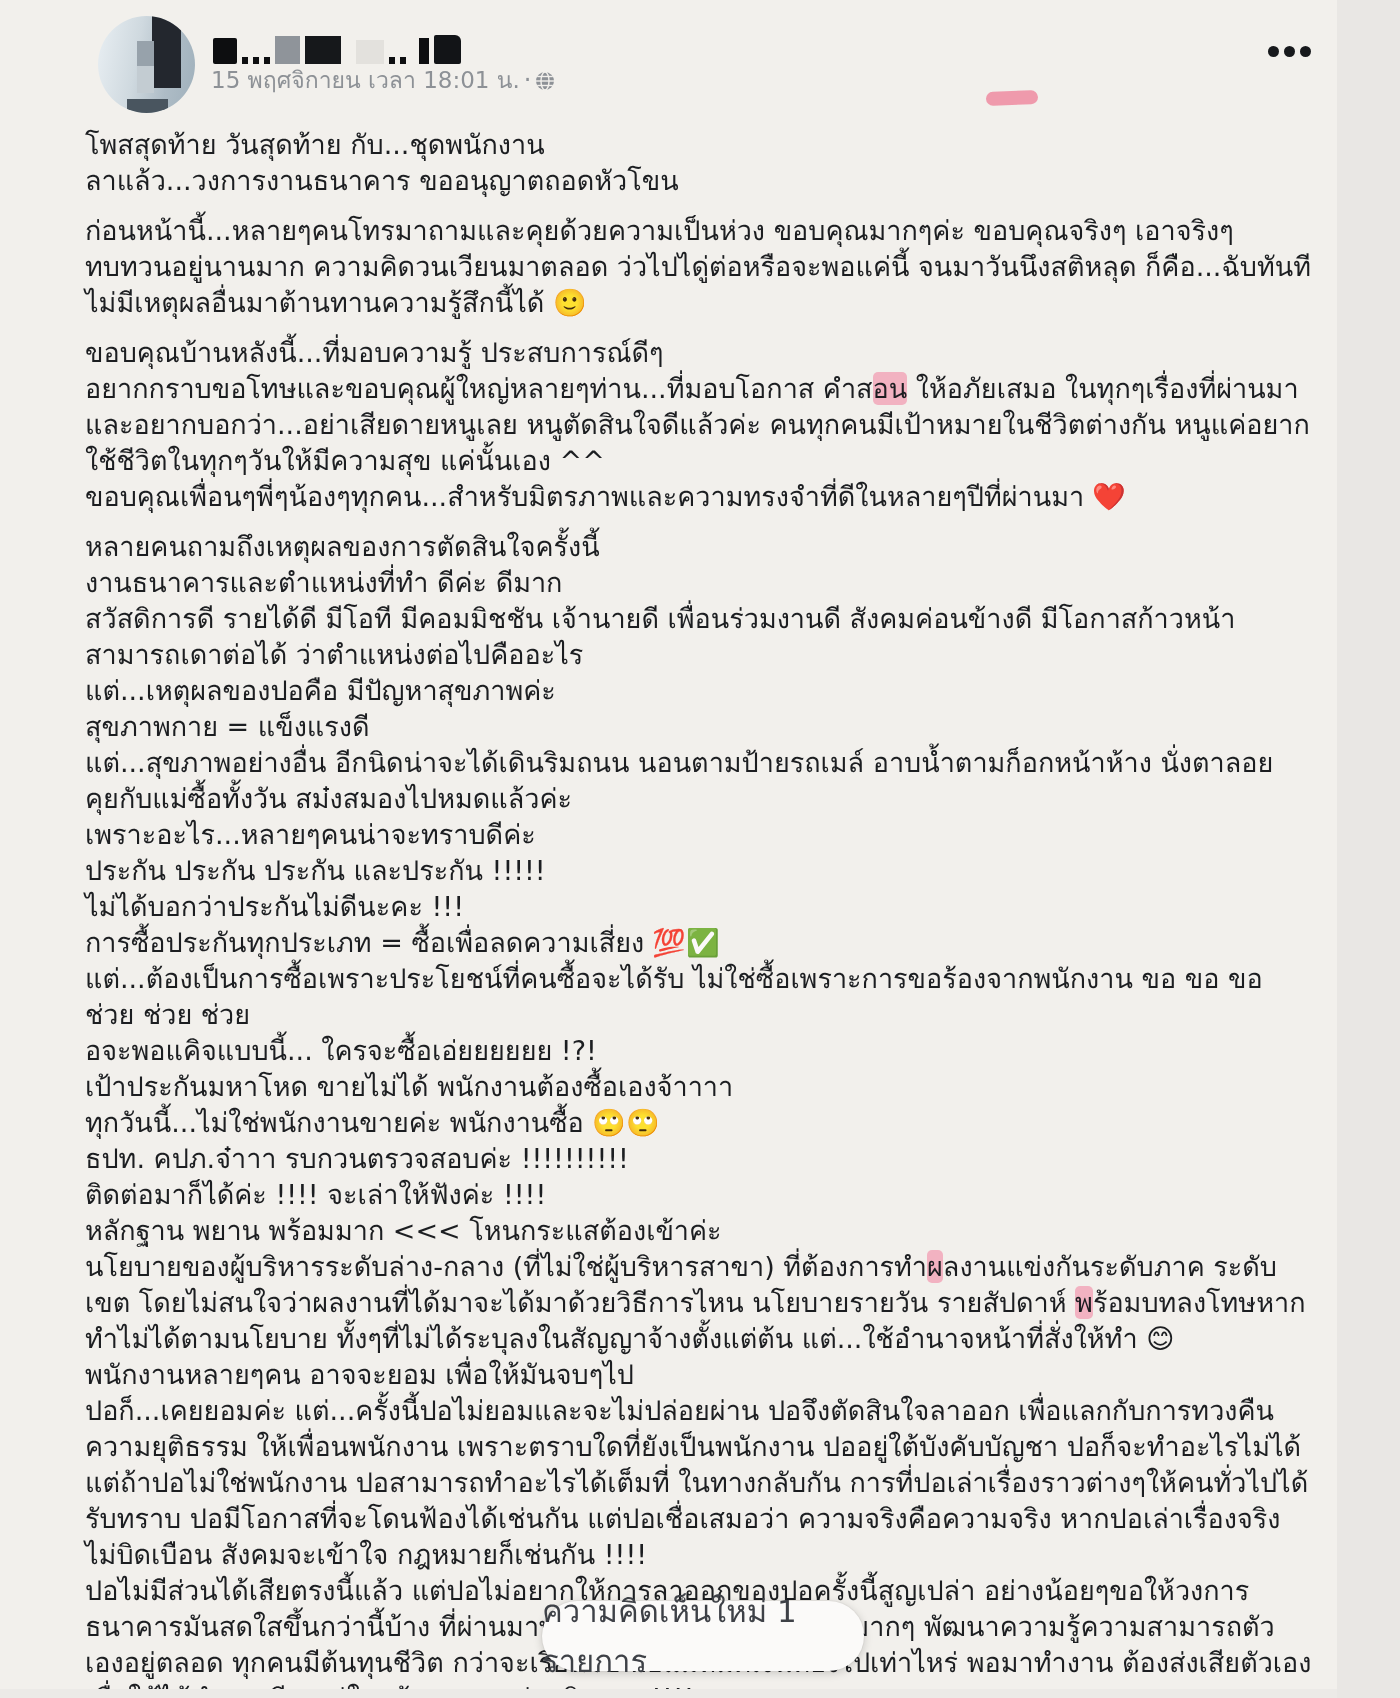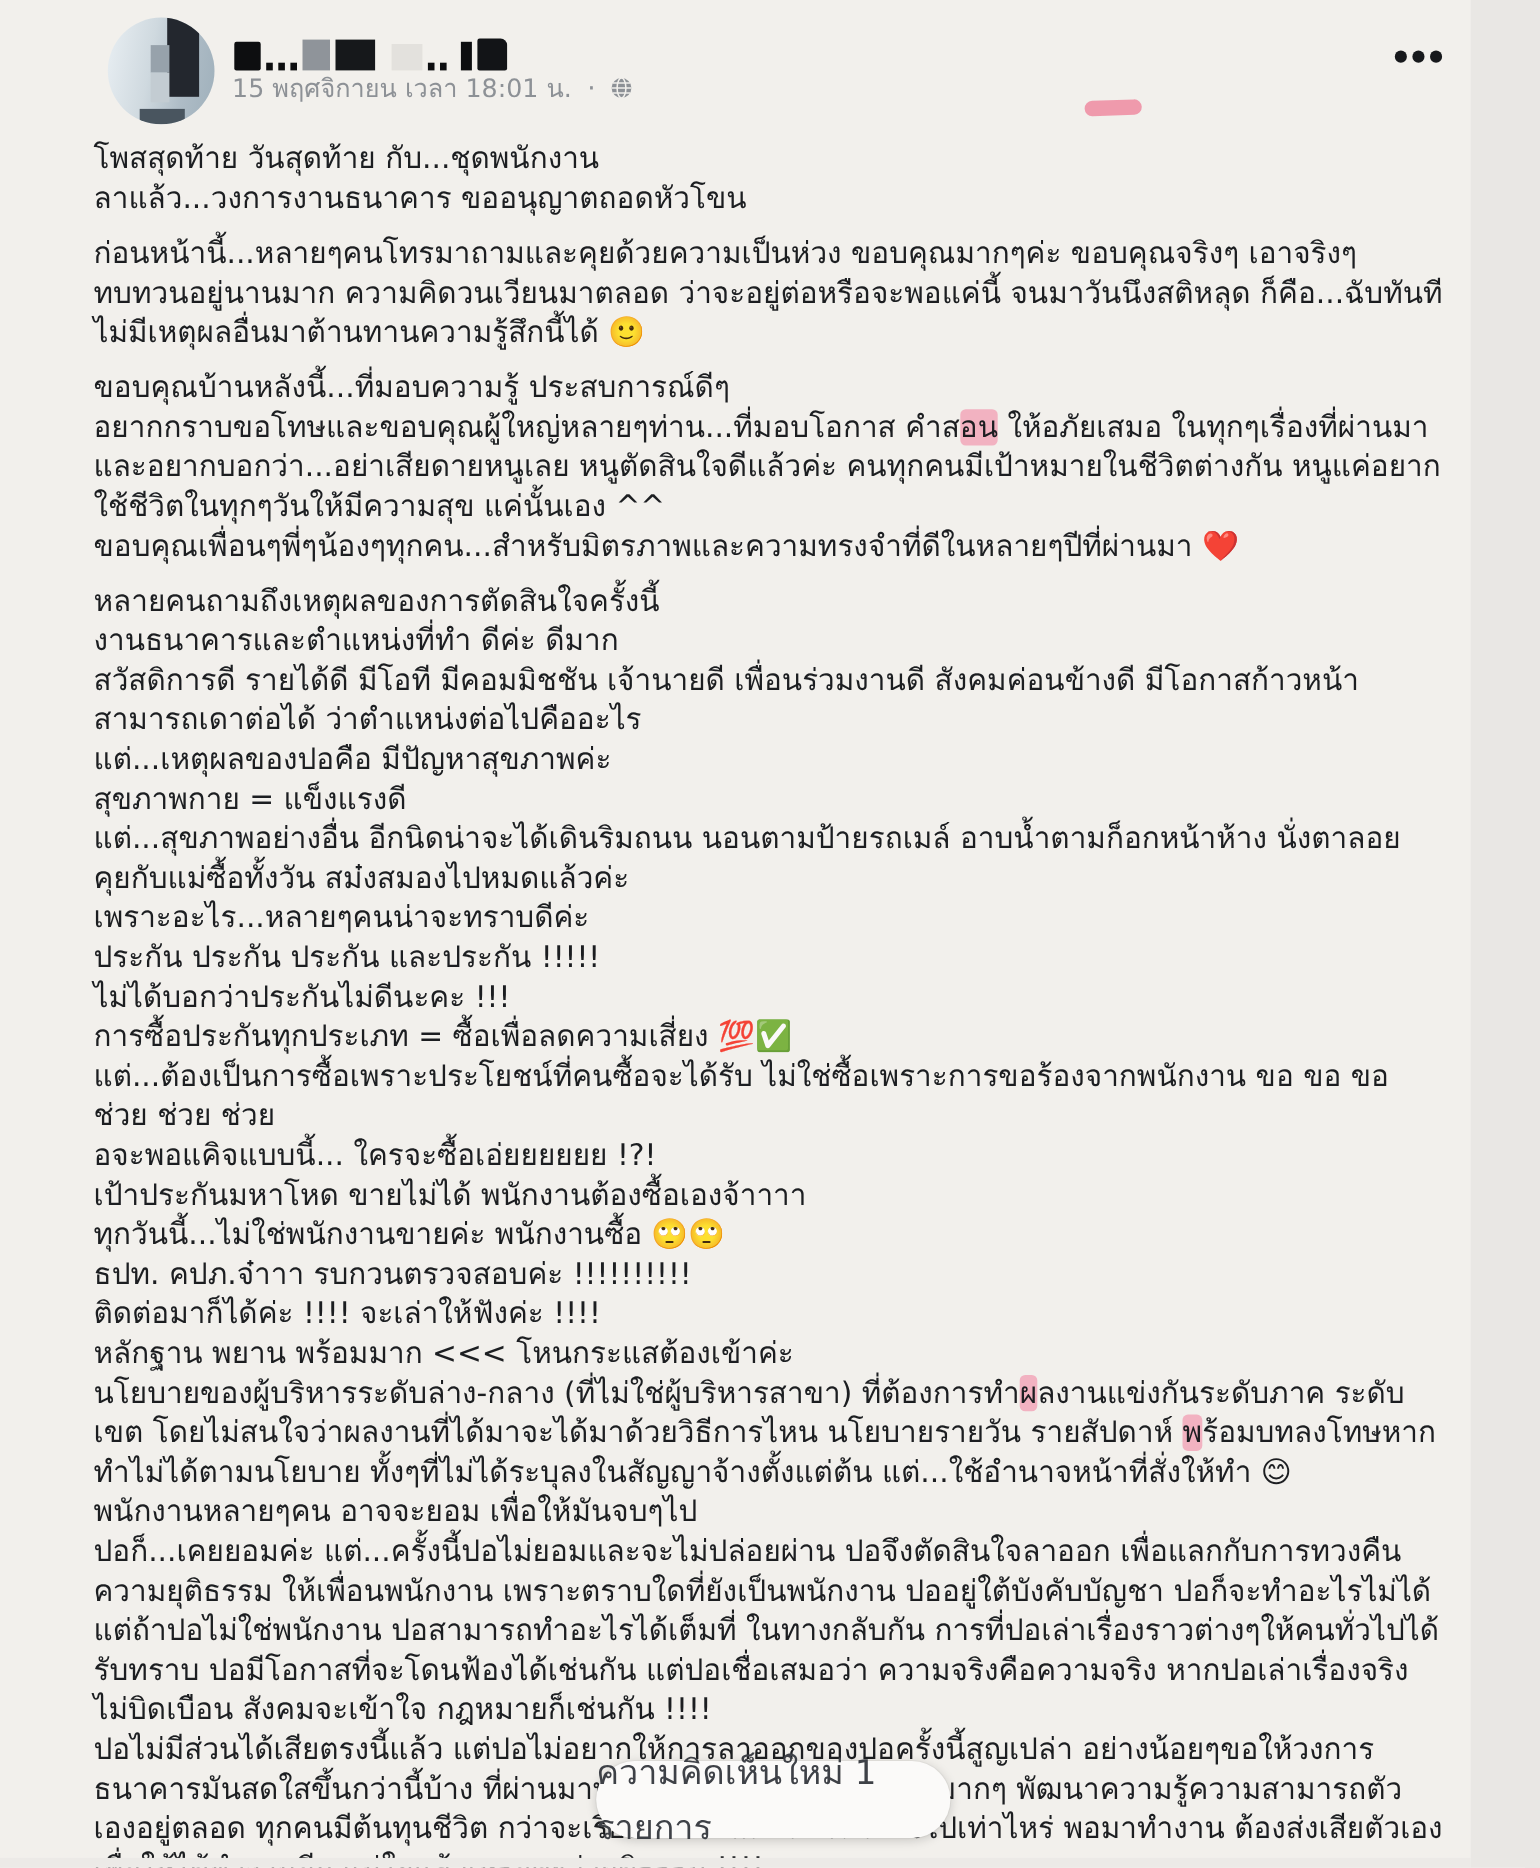--- a/index.html
+++ b/index.html
@@ -22,21 +22,21 @@
   .name-row{position:absolute;left:213px;top:34px;height:30px;display:flex;align-items:flex-end;gap:5px;}
   .name-row span{display:inline-block;}
   .nb1{width:24px;height:26px;background:#0d0e10;border-radius:2px;}
   .nbd{width:6px;height:7px;background:#0d0e10;}
   .nb2{width:25px;height:28px;background:#8f949a;}
   .nb3{width:36px;height:28px;background:#16181b;}
   .nb4{width:28px;height:24px;background:#e3e1dd;margin-left:10px;}
   .nb5{width:10px;height:26px;background:#0d0e10;margin-left:8px;}
   .nb6{width:27px;height:29px;background:#121417;border-radius:2px 6px 2px 2px;}
 
-  .meta-row{position:absolute;left:211px;top:62px;display:flex;align-items:center;gap:14px;
+  .meta-row{position:absolute;left:211px;top:62px;display:flex;align-items:center;gap:4px;
     font-size:23px;color:#8d9196;}
   .meta-row .sep{font-size:24px;line-height:1;}
   .globe{width:20px;height:20px;display:inline-block;}
 
   .dots{position:absolute;top:46px;right:89px;display:flex;gap:5px;cursor:pointer;}
   .dots i{width:11px;height:11px;border-radius:50%;background:#17191c;display:block;}
 
   .pink-blob{position:absolute;left:986px;top:91px;width:52px;height:14px;border-radius:8px;
     background:#ef8ba1;opacity:.85;transform:rotate(-2deg);}
 
@@ -104,21 +104,21 @@
   </div>
 
   <div class="pink-blob"></div>
 
   <div class="post-text" id="post-text">
       <div class="para">
         <div class="line"><span>โพสสุดท้าย วันสุดท้าย กับ...ชุดพนักงาน</span></div>
         <div class="line"><span>ลาแล้ว...วงการงานธนาคาร ขออนุญาตถอดหัวโขน</span></div>
       </div>
       <div class="para">
-        <div class="line"><span>ก่อนหน้านี้...หลายๆคนโทรมาถามและคุยด้วยความเป็นห่วง ขอบคุณมากๆค่ะ ขอบคุณจริงๆ เอาจริงๆทบทวนอยู่นานมาก ความคิดวนเวียนมาตลอด ว่าจะอยู่ต่อหรือจะพอแค่นี้ จนมาวันนึงสติหลุด ก็คือ...ฉับทันที ไม่มีเหตุผลอื่นมาต้านทานความรู้สึกนี้ได้ 🙂</span></div>
+        <div class="line"><span>ก่อนหน้านี้...หลายๆคนโทรมาถามและคุยด้วยความเป็นห่วง ขอบคุณมากๆค่ะ ขอบคุณจริงๆ เอาจริงๆทบทวนอยู่นานมาก ความคิดวนเวียนมาตลอด ว่วไปไดู่ต่อหรือจะพอแค่นี้ จนมาวันนึงสติหลุด ก็คือ...ฉับทันที ไม่มีเหตุผลอื่นมาต้านทานความรู้สึกนี้ได้ 🙂</span></div>
       </div>
       <div class="para">
         <div class="line"><span>ขอบคุณบ้านหลังนี้...ที่มอบความรู้ ประสบการณ์ดีๆ</span></div>
         <div class="line"><span>อยากกราบขอโทษและขอบคุณผู้ใหญ่หลายๆท่าน...ที่มอบโอกาส คำส</span><span class="hl">อน</span><span> ให้อภัยเสมอ ในทุกๆเรื่องที่ผ่านมา</span></div>
         <div class="line"><span>และอยากบอกว่า...อย่าเสียดายหนูเลย หนูตัดสินใจดีแล้วค่ะ คนทุกคนมีเป้าหมายในชีวิตต่างกัน หนูแค่อยากใช้ชีวิตในทุกๆวันให้มีความสุข แค่นั้นเอง ^^</span></div>
         <div class="line"><span>ขอบคุณเพื่อนๆพี่ๆน้องๆทุกคน...สำหรับมิตรภาพและความทรงจำที่ดีในหลายๆปีที่ผ่านมา ❤️</span></div>
       </div>
       <div class="para">
         <div class="line"><span>หลายคนถามถึงเหตุผลของการตัดสินใจครั้งนี้</span></div>
         <div class="line"><span>งานธนาคารและตำแหน่งที่ทำ ดีค่ะ ดีมาก</span></div>

